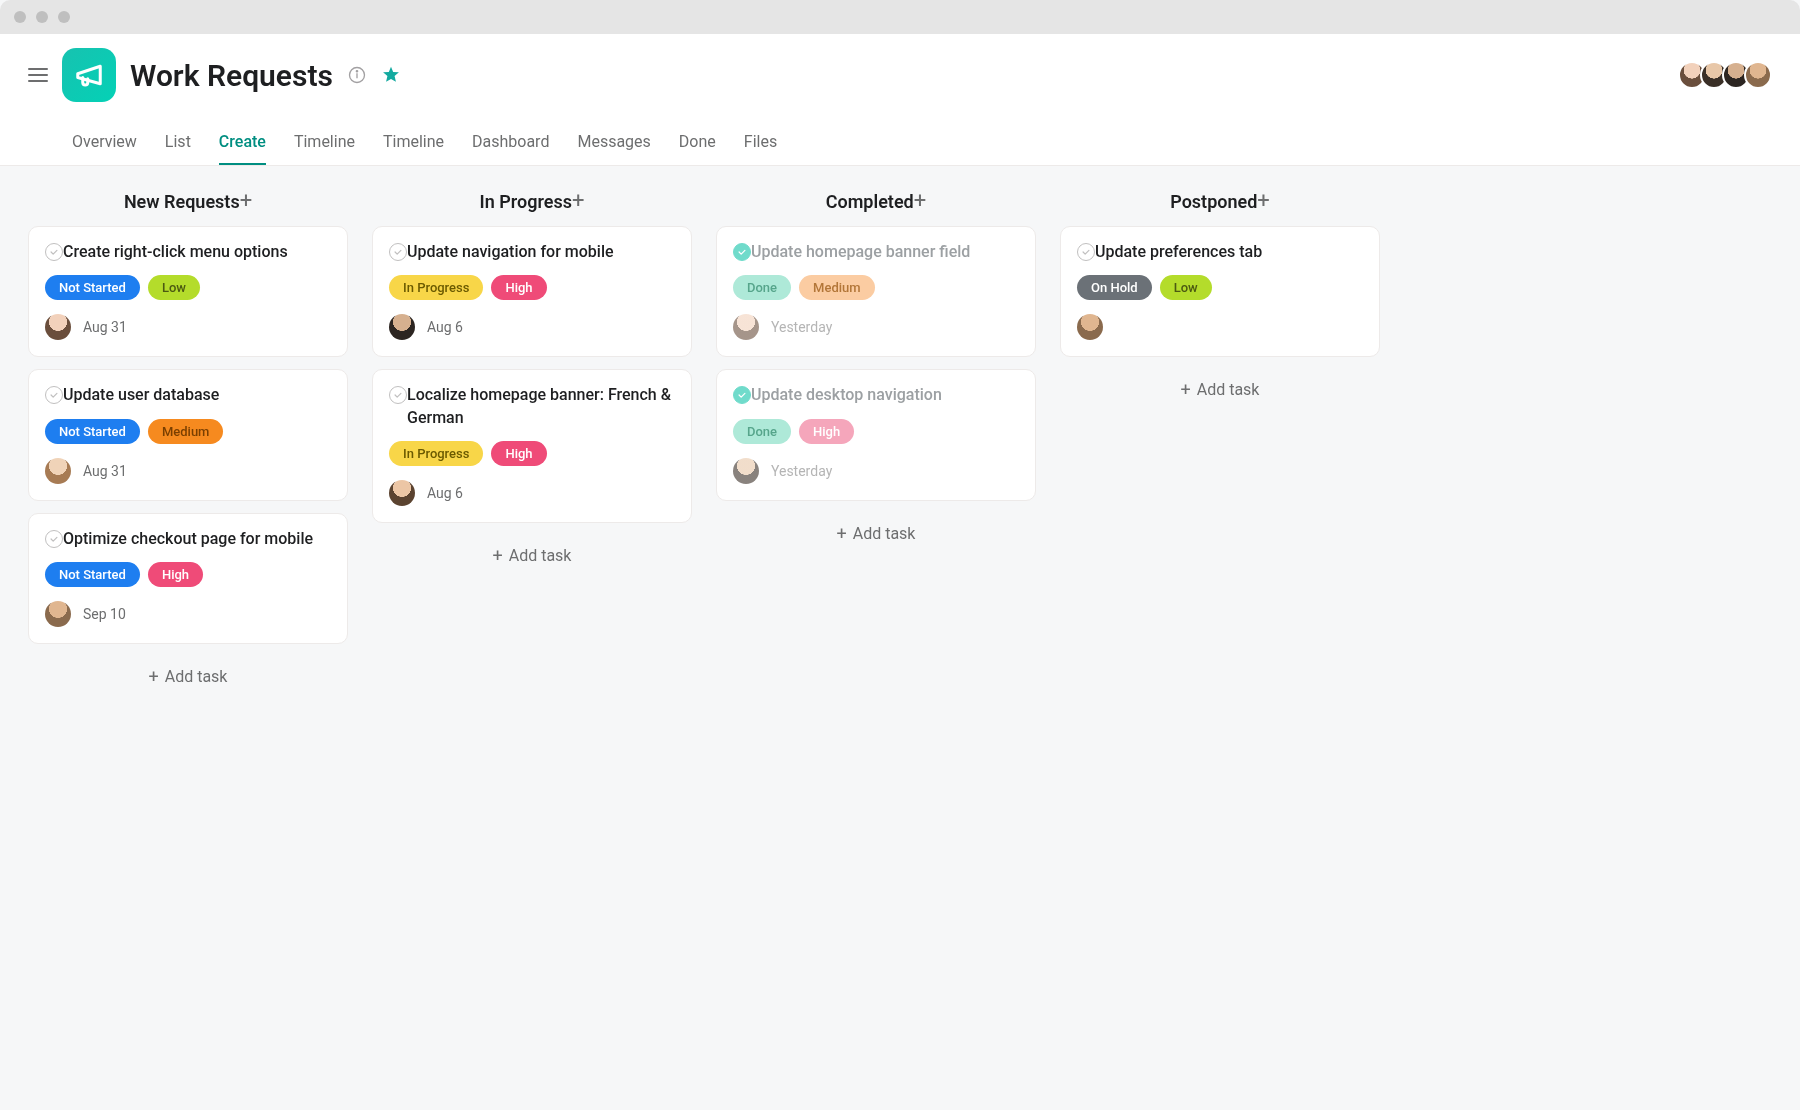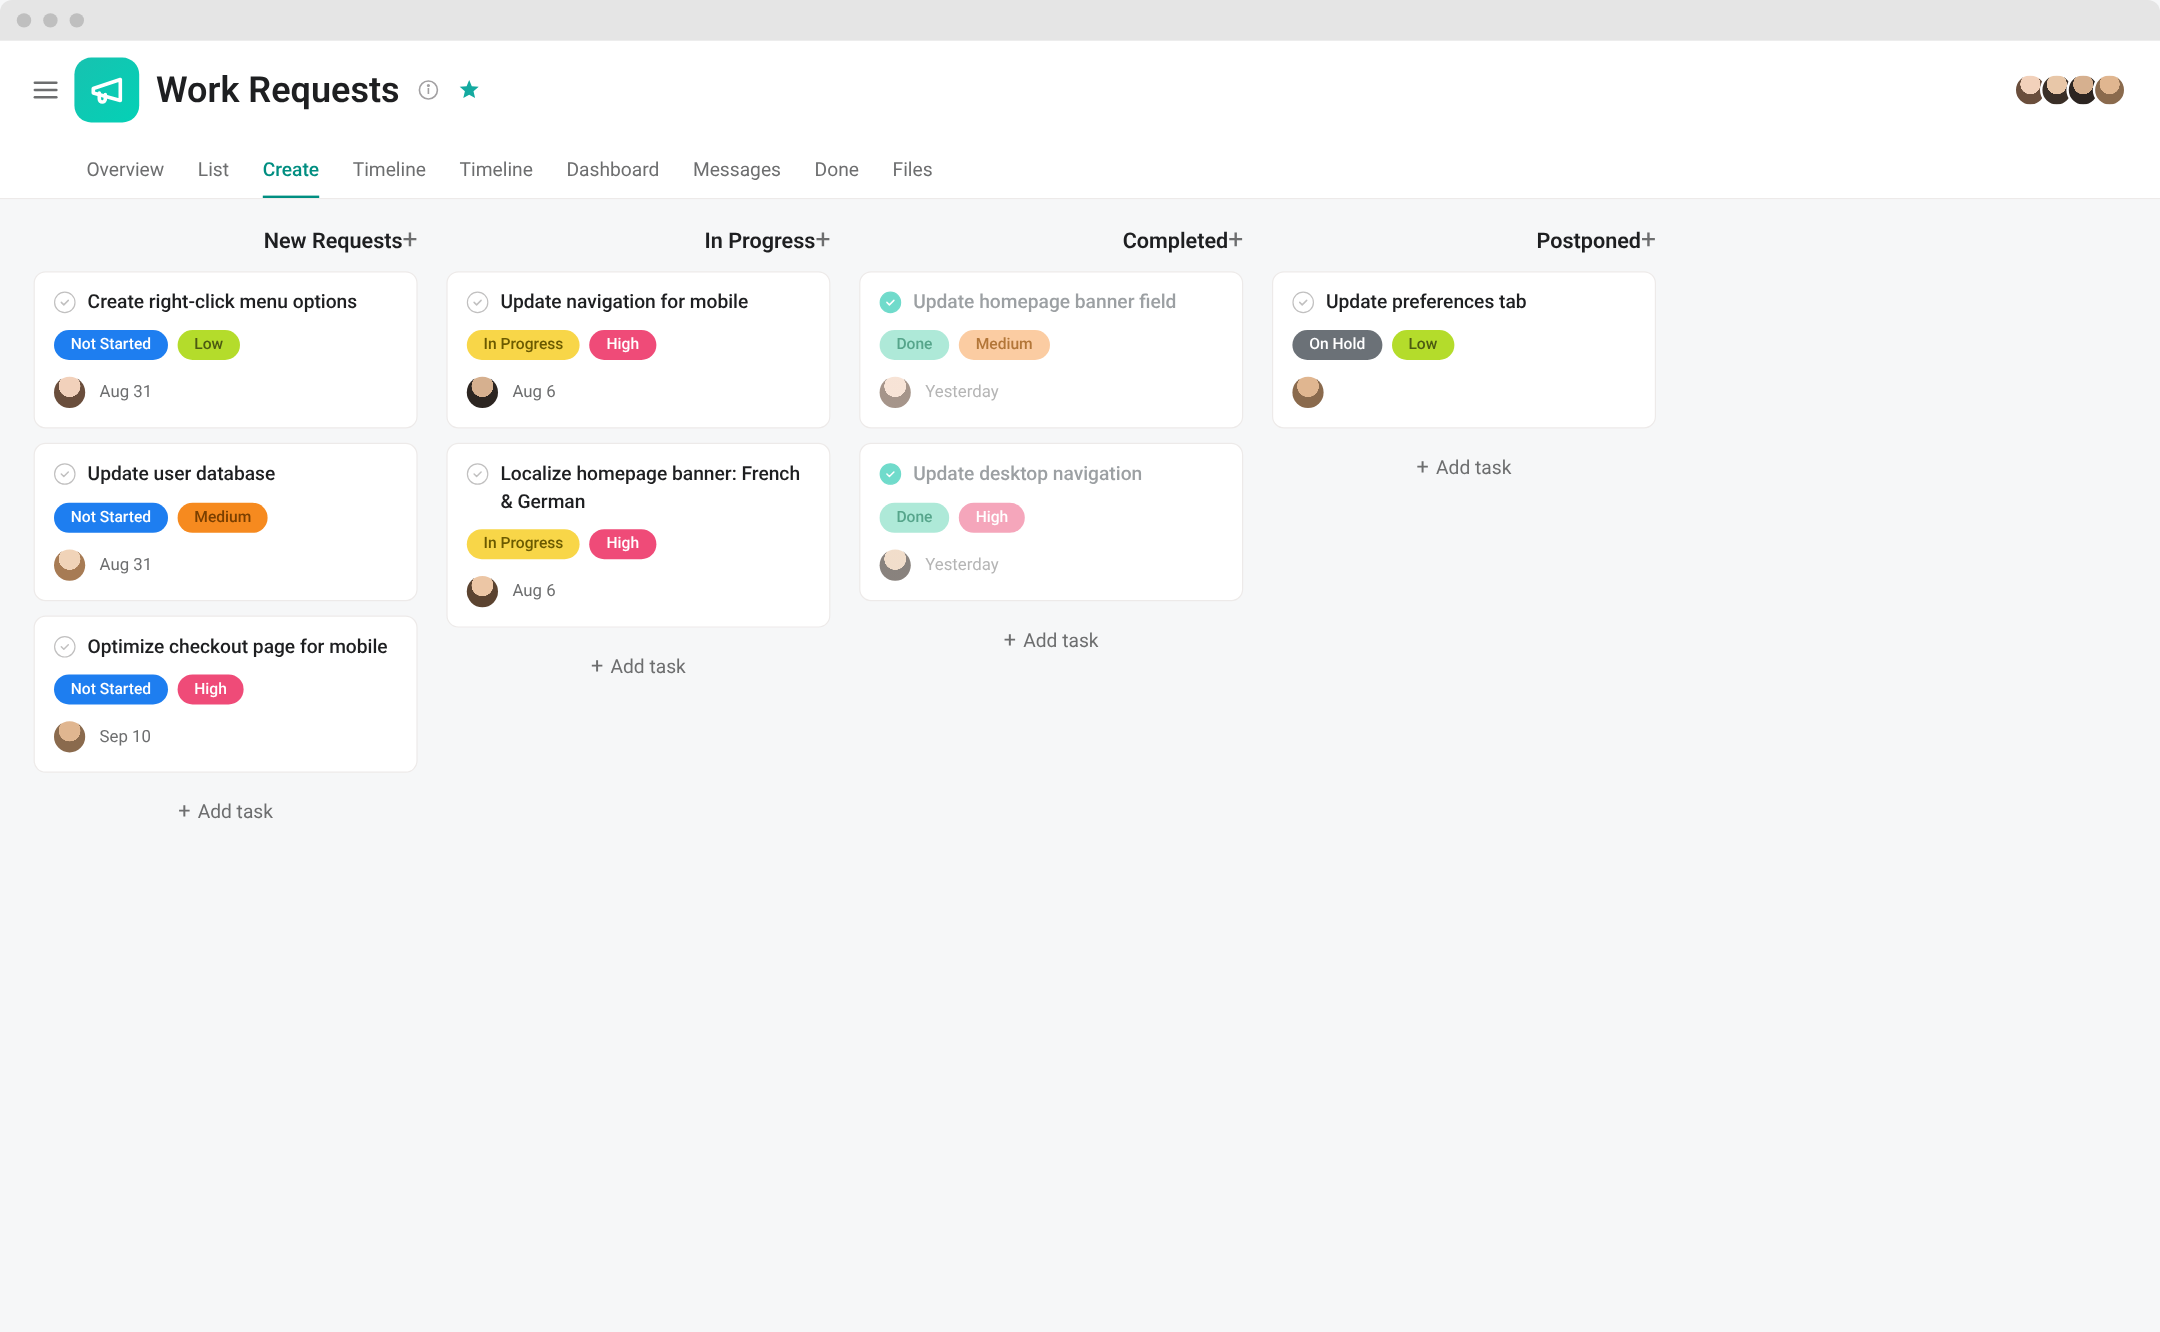--- a/index.html
+++ b/index.html
@@ -74,39 +74,39 @@
   display:flex;
   gap: 24px;
   padding: 24px 28px;
   align-items: flex-start;
 }
 .column {
   width: 320px;
   flex-shrink: 0;
 }
 .column-header {
-  display:flex; align-items:center; justify-content:flex-end;
+  display:flex; align-items:center; justify-content:center;
   margin-bottom: 14px;
 }
 .column-title {
   font-size: 18px; font-weight: 600; color: #1e1f21;
 }
 .plus-icon {
   color:#6d6e6f; cursor:pointer;
   font-size: 22px; line-height: 1;
 }
 .card {
   background:#fff;
   border: 1px solid #edeae9;
   border-radius: 10px;
   padding: 14px 16px 16px 16px;
   margin-bottom: 12px;
   cursor: pointer;
 }
-.card-title-row { display:flex; align-items:flex-start; gap:10px; }
+.card-title-row { display:flex; align-items:flex-start; }
 .check-circle {
   width:18px; height:18px; border-radius:50%;
   border:1.5px solid #c1c0c0; flex-shrink:0; margin-top:2px;
   display:flex; align-items:center; justify-content:center;
 }
 .check-circle.done {
   background:#58d5c2; border-color:#58d5c2;
 }
 .check-circle svg { width:10px; height:10px; }
 .card-title {

